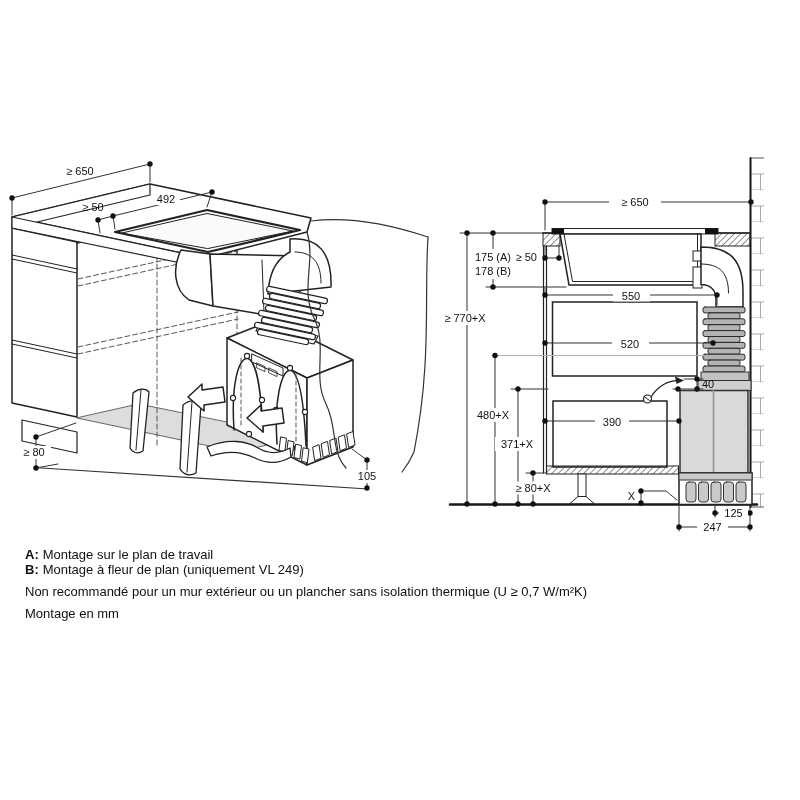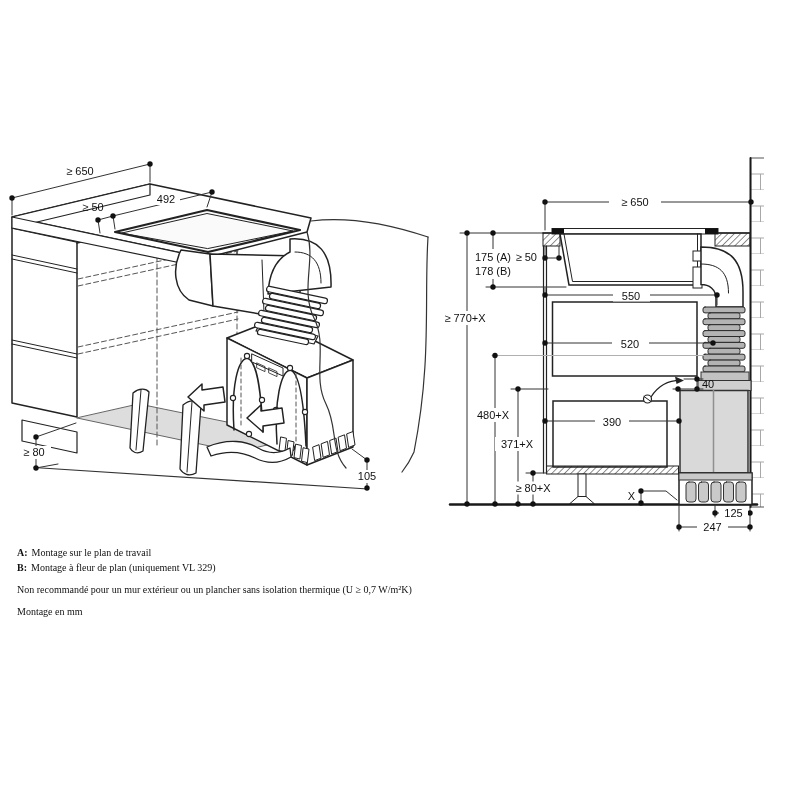--- a/index.html
+++ b/index.html
@@ -1,21 +1,21 @@
 <!DOCTYPE html>
 <html><head>
 <meta charset="utf-8">
 <style>
   html,body{margin:0;padding:0;background:#fff;}
   #stage{position:relative;width:764px;height:800px;background:#fff;overflow:hidden;
          font-family:"Liberation Sans",sans-serif;}
   svg{position:absolute;left:0;top:0;}
   .dim-text{font-family:"Liberation Sans",sans-serif;font-size:11px;fill:#111;}
   .notes{position:absolute;left:9px;top:0;width:760px;color:#111;}
-  .note-line{position:absolute;left:8px;white-space:nowrap;font-size:10px;color:#111;font-family:Liberation Serif, serif;}
+  .note-line{position:absolute;left:16px;white-space:nowrap;font-size:13px;color:#111;}
   .note-line b{font-weight:bold;margin-right:4px;}
   #note-a{top:547px;} #note-b{top:562px;} #note-warning{top:584px;} #note-units{top:606px;}
 </style>
 </head>
 <body>
 
 <div id="stage">
 <svg width="800" height="800" viewBox="0 0 800 800">
   <defs>
     <pattern id="hatch" width="4.5" height="4.5" patternUnits="userSpaceOnUse" patternTransform="rotate(45)">
@@ -318,17 +318,17 @@
     <text class="dim-text" text-anchor="middle" x="517" y="448">371+X</text>
     <text class="dim-text" text-anchor="middle" x="533" y="491.5">≥ 80+X</text>
     <text class="dim-text" text-anchor="end" x="635" y="500">X</text>
     <text class="dim-text" text-anchor="middle" x="733.5" y="516.5">125</text>
     <text class="dim-text" text-anchor="middle" x="712.5" y="530.5">247</text>
   </g>
 </svg>
 
 <div class="notes">
   <div class="note-line" id="note-a"><b>A:</b><span>Montage sur le plan de travail</span></div>
-  <div class="note-line" id="note-b"><b>B:</b><span>Montage à fleur de plan (uniquement VL 329)</span></div>
+  <div class="note-line" id="note-b"><b>B:</b><span>Montage à fleur de plan (uniquement VL 249)</span></div>
   <div class="note-line" id="note-warning">Non recommandé pour un mur extérieur ou un plancher sans isolation thermique (U ≥ 0,7 W/m²K)</div>
   <div class="note-line" id="note-units">Montage en mm</div>
 </div>
 </div>
 
 </body></html>

